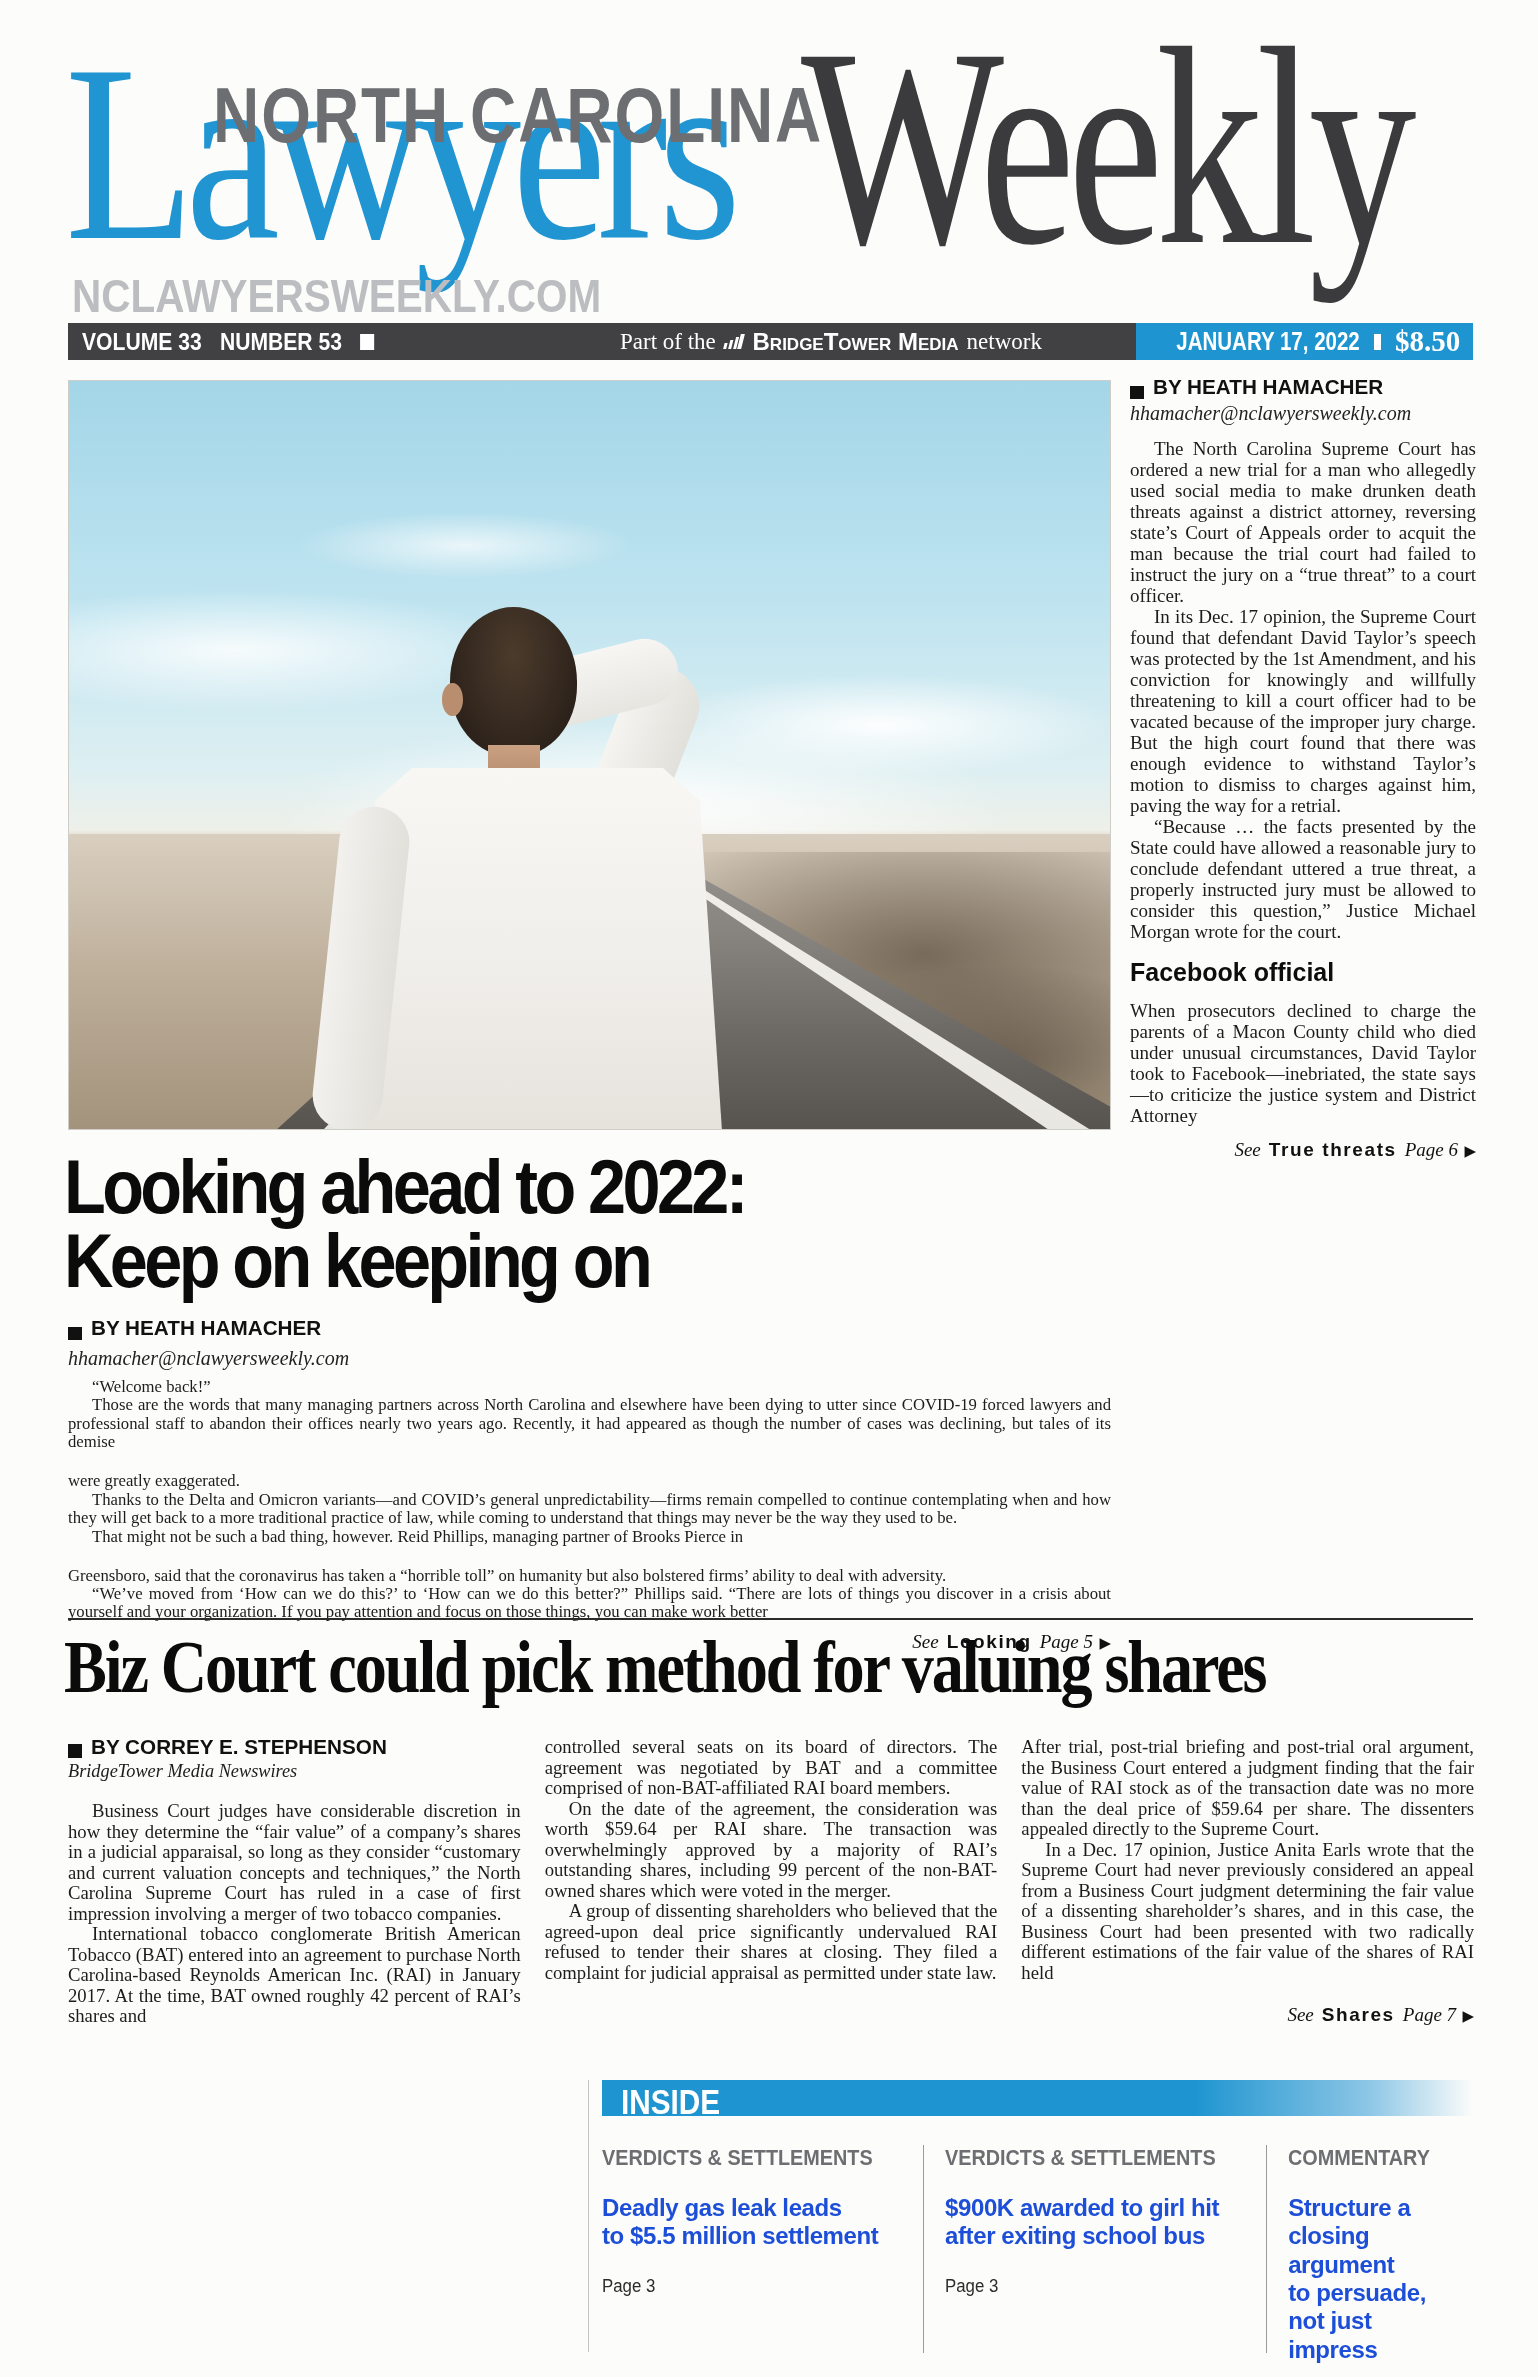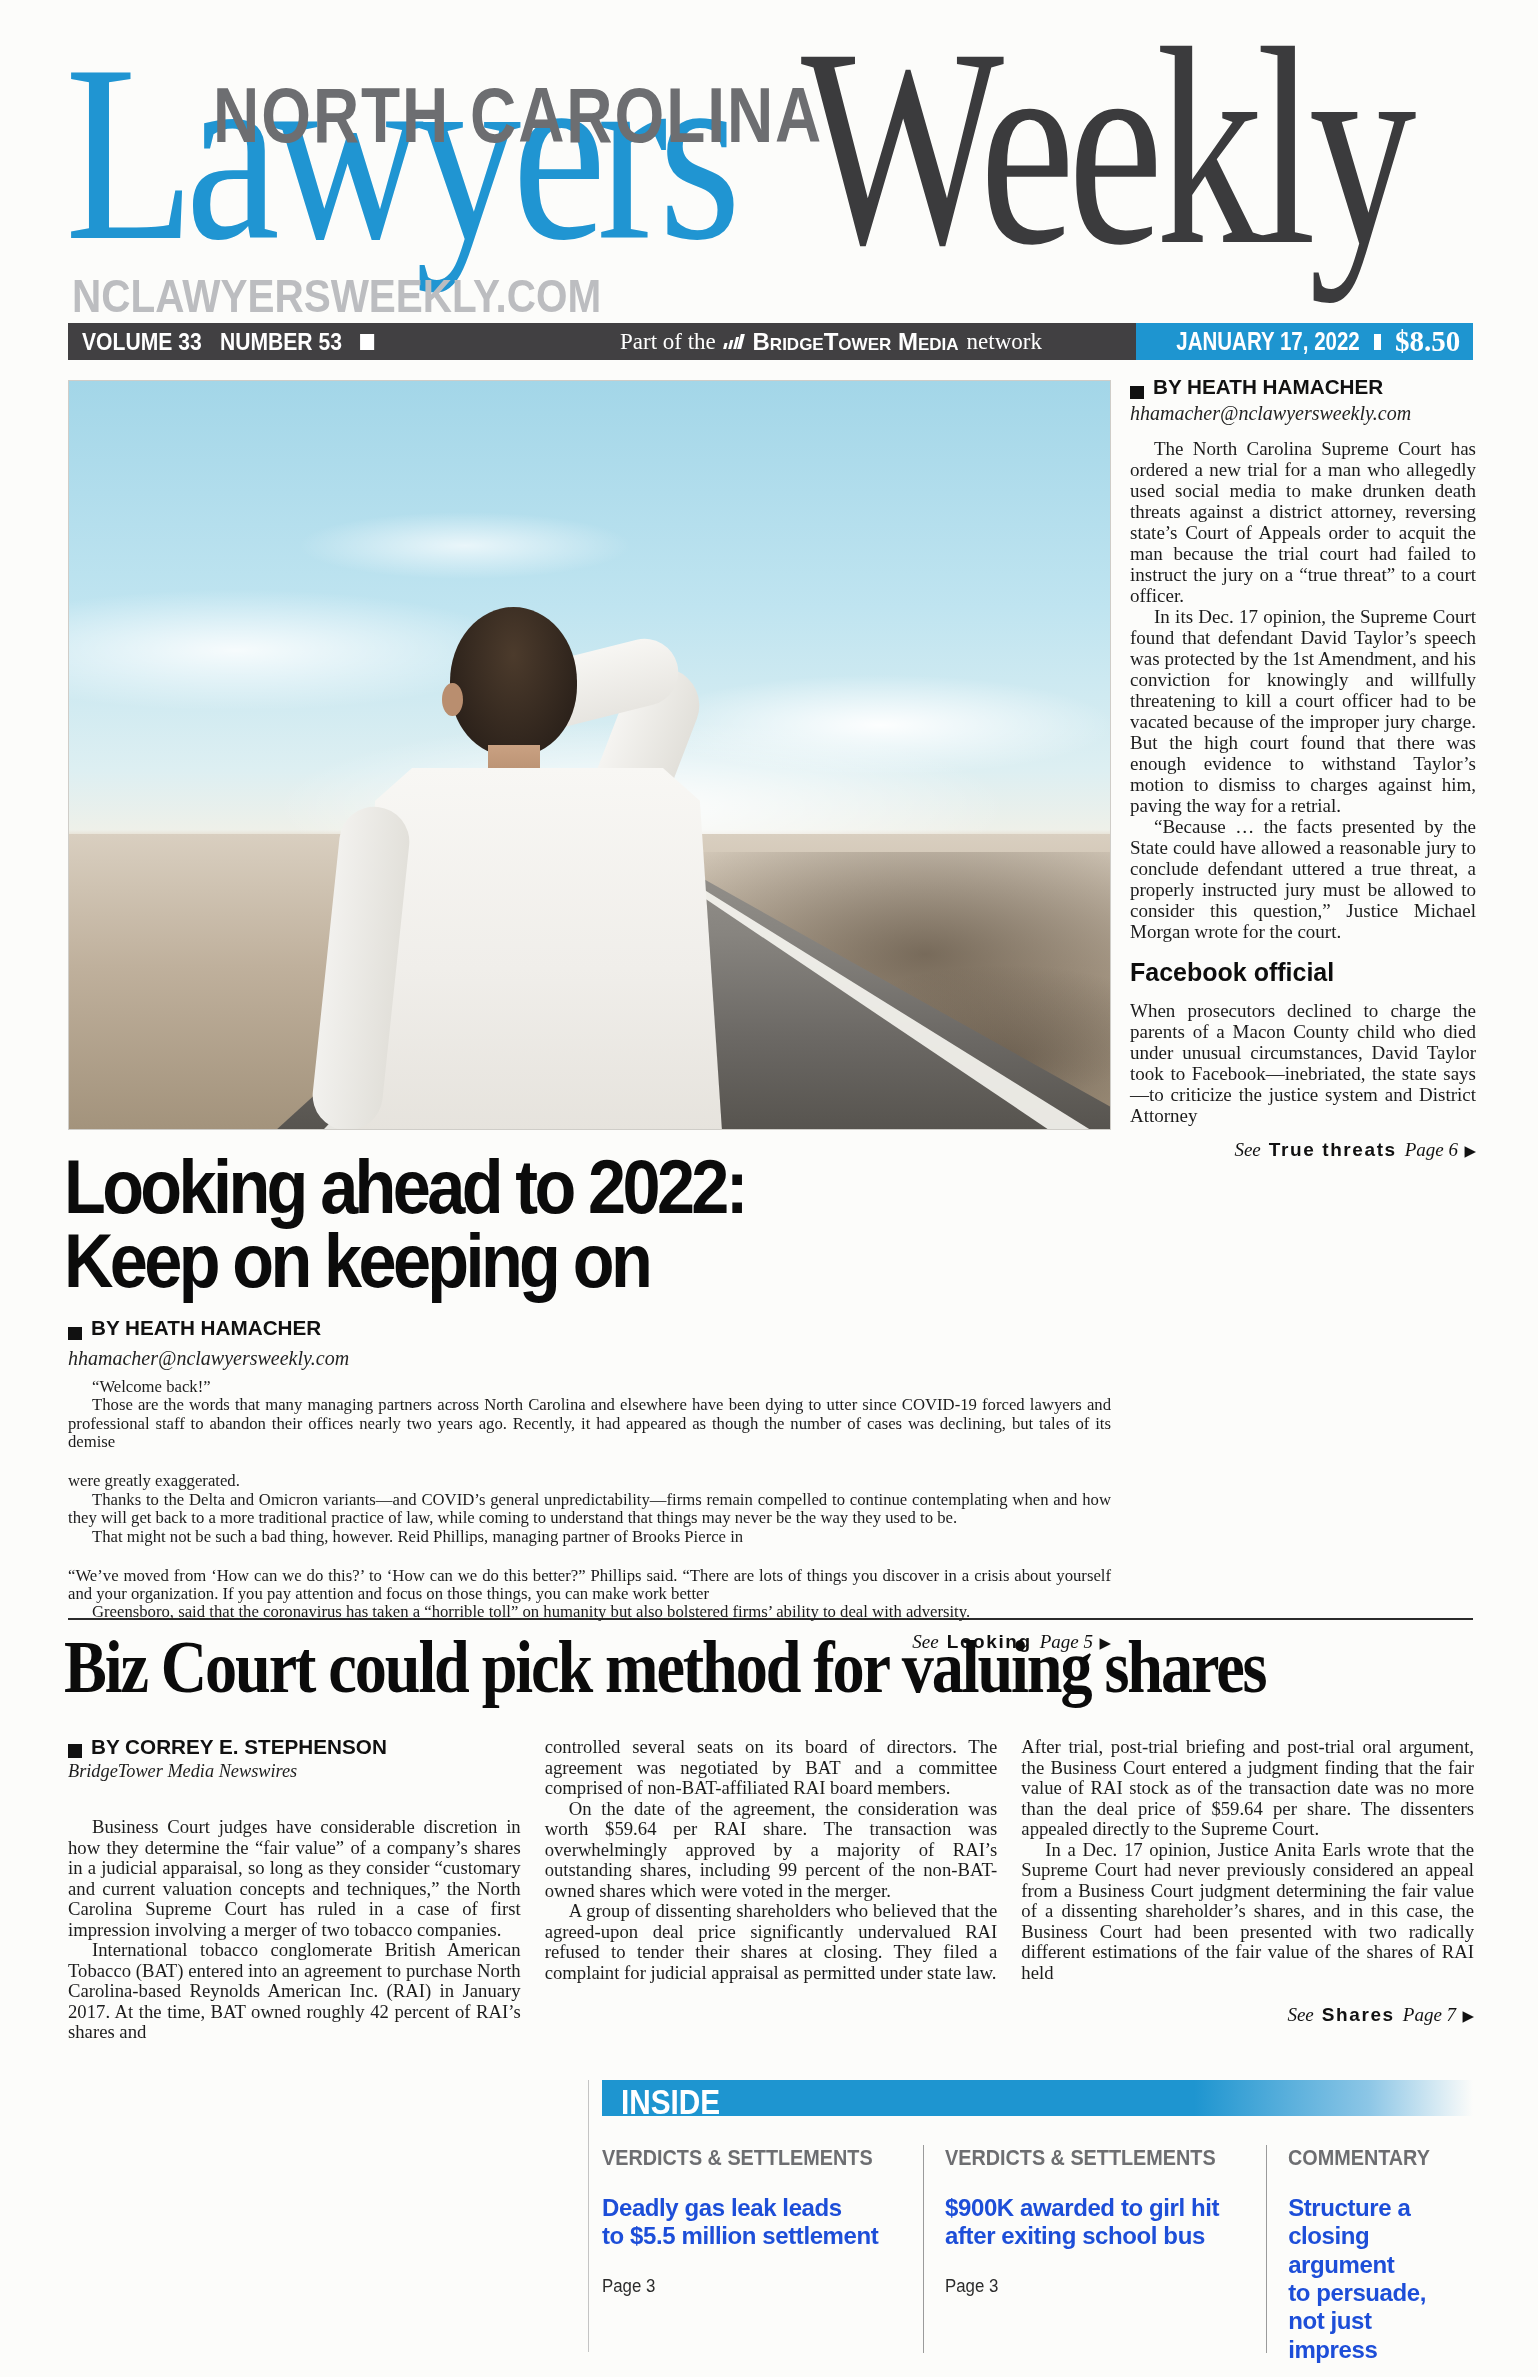--- a/index.html
+++ b/index.html
@@ -111,21 +111,21 @@
   #feat-cols .col{flex:1;font-size:16.7px;line-height:18.4px;}
   #feat-cols .jump{margin-top:11px;}
 
   #rule1{position:absolute;left:68px;top:1618px;width:1405px;height:1.6px;background:#2b2b2b;}
 
   
   #biz-head{position:absolute;left:64px;top:1631px;font-weight:bold;font-size:73px;line-height:1;
     color:#0b0b0b;letter-spacing:-2.4px;transform:scaleX(.88);transform-origin:left top;white-space:nowrap;}
   #biz-cols{position:absolute;left:68px;top:1737px;width:1406px;display:flex;gap:24px;}
   #biz-cols .col{flex:1;font-size:18.7px;line-height:20.5px;}
-  #biz-byline-block{margin-bottom:36px;}
+  #biz-byline-block{margin-bottom:20px;}
   #biz-source{font-style:italic;font-size:18.3px;margin-top:3.2px;}
   #biz-cols .jump{margin-top:22px;}
 
   
   #inside-vline{position:absolute;left:588px;top:2080px;width:0.8px;height:272px;background:#c4c4c4;}
   #inside-bar{position:absolute;left:602px;top:2080px;width:871px;height:36px;
     background:linear-gradient(90deg,#1e95d0 0%,#1e95d0 68%,#8cc6e6 88%,#fcfcfa 100%);}
   #inside-bar .label{display:inline-block;margin:3.2px 0 0 19px;color:#fff;
     font-family:"Liberation Sans",sans-serif;font-weight:bold;font-size:35px;line-height:37px;
     transform:scaleX(.85);transform-origin:left center;letter-spacing:0;}
@@ -225,22 +225,22 @@
         <p>“Welcome back!”</p>
         <p>Those are the words that many managing partners across North Carolina and elsewhere have been dying to utter since COVID-19 forced lawyers and professional staff to abandon their offices nearly two years ago. Recently, it had appeared as though the number of cases was declining, but tales of its demise</p>
       </div>
     <div class="col body cont">
         <p>were greatly exaggerated.</p>
         <p>Thanks to the Delta and Omicron variants—and COVID’s general unpredictability—firms remain compelled to continue contemplating when and how they will get back to a more traditional practice of law, while coming to understand that things may never be the way they used to be.</p>
         <p>That might not be such a bad thing, however. Reid Phillips, managing partner of Brooks Pierce in</p>
       </div>
     <div class="col body cont">
       <div class="body cont">
+          <p>Greensboro, said that the coronavirus has taken a “horrible toll” on humanity but also bolstered firms’ ability to deal with adversity.</p>
           <p>“We’ve moved from ‘How can we do this?’ to ‘How can we do this better?” Phillips said. “There are lots of things you discover in a crisis about yourself and your organization. If you pay attention and focus on those things, you can make work better</p>
-          <p>Greensboro, said that the coronavirus has taken a “horrible toll” on humanity but also bolstered firms’ ability to deal with adversity.</p>
         </div>
       <div class="jump">
         <span class="j-see">See</span><span class="j-word">Looking</span><span class="j-page">Page 5</span><span class="j-arrow">▶</span>
       </div>
     </div>
   </div>
 
   <div id="rule1"></div>
 
   <div id="biz-head">Biz Court could pick method for valuing shares</div>

